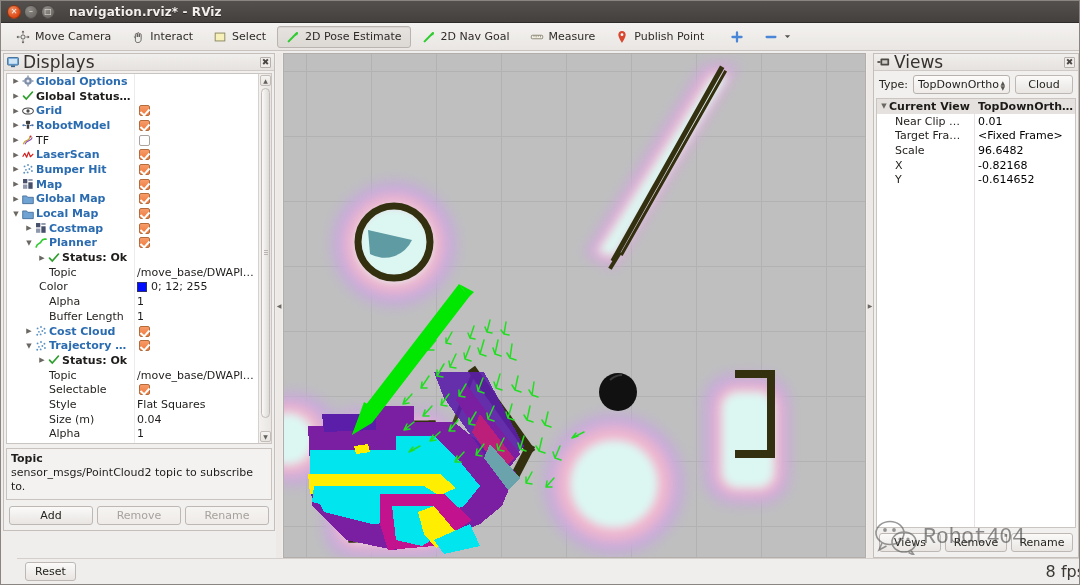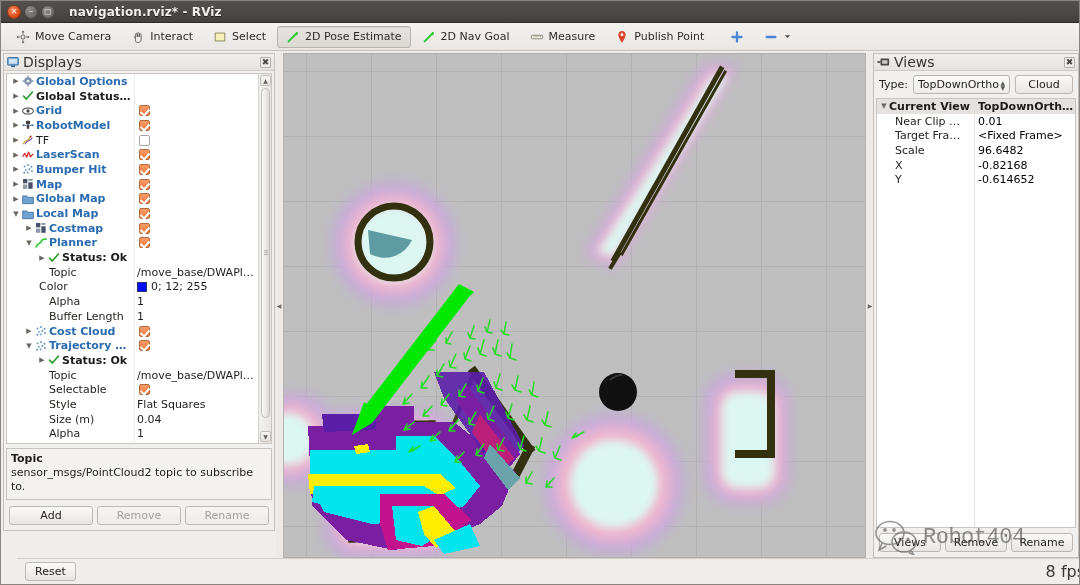--- a/index.html
+++ b/index.html
@@ -65,21 +65,21 @@
   .panel-displays {
     position: absolute; left: 2px; top: 52px; width: 272px; height: 478px;
     background: #f2f0ee; border: 1px solid #c4bfba;
     display: flex; flex-direction: column;
   }
   .panel-head {
     height: 17px; display: flex; align-items: center;
     background: linear-gradient(to bottom, #f1efed, #e5e2df);
     border-bottom: 1px solid #cfcac5; padding: 0 3px; gap: 4px;
   }
-  .panel-head .ph-title { font-size: 14px; color: #35322f; flex: 1; }
+  .panel-head .ph-title { font-size: 17px; color: #35322f; flex: 1; }
   .panel-x {
     width: 11px; height: 11px; font-size: 9px; line-height: 9px; text-align: center;
     color: #4a4744; border: 1px solid #b5b0ab; background: #efecea; border-radius: 1px;
   }
   .tree-wrap {
     flex: 1; position: relative; background: #ffffff;
     border: 1px solid #cac5c0; margin: 2px; overflow: hidden;
   }
   .tree {
     position: absolute; left: 0; top: 0; right: 13px; bottom: 0;

